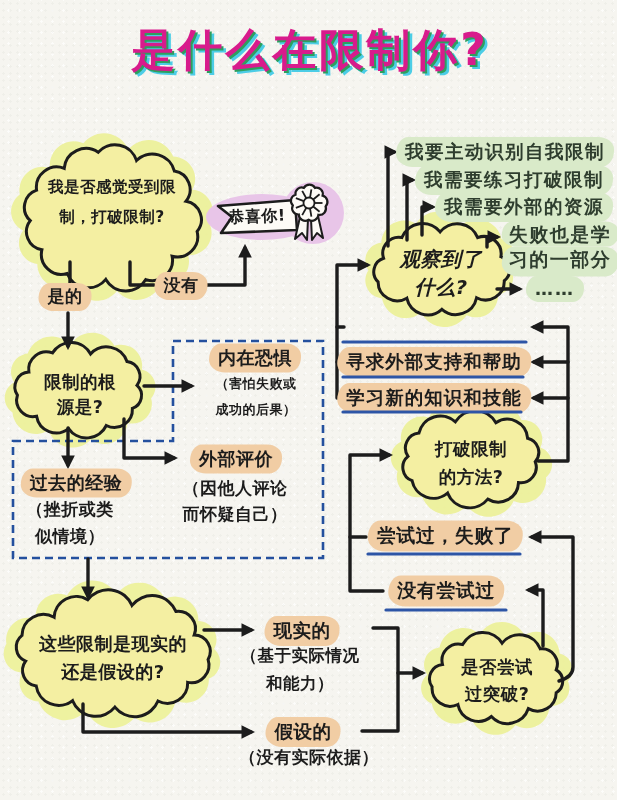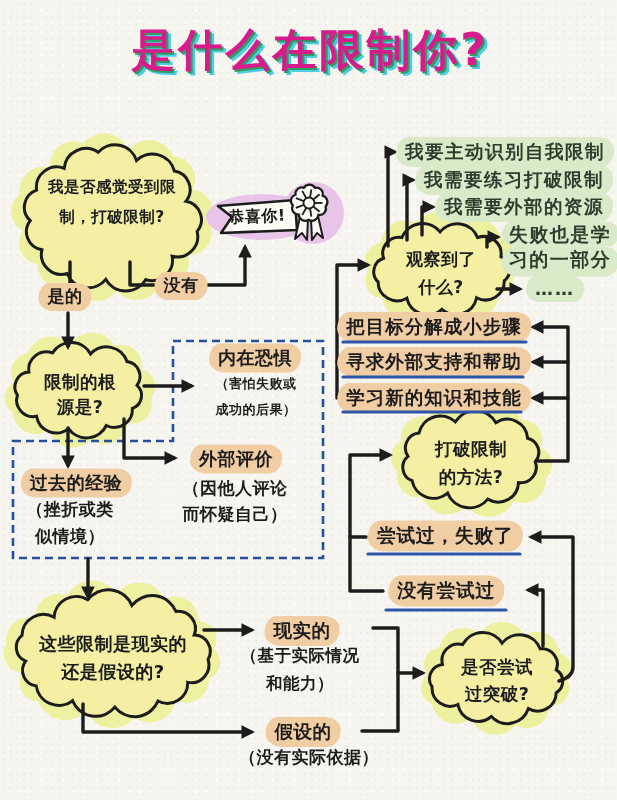--- a/index.html
+++ b/index.html
@@ -180,28 +180,26 @@
   <div class="txt" style="left:445px;top:536px;font-size:19px;">
     <span class="blob blob-o">尝试过，失败了</span></div>
   <div class="txt" style="left:446px;top:591px;font-size:19px;">
     <span class="blob blob-o">没有尝试过</span></div>
 
   <div class="txt cloudtxt" style="left:471px;top:463px;font-size:17.5px;line-height:28px;">
     <div>打破限制</div>
       <div>的方法?</div>
   </div>
 
-  <div class="txt" style="left:434px;top:327px;font-size:18.5px;letter-spacing:1px;">
-    <span class="blob blob-o">把目标分解成小步骤</span></div>
   <div class="txt" style="left:434px;top:362px;font-size:18.5px;letter-spacing:1px;">
     <span class="blob blob-o">寻求外部支持和帮助</span></div>
   <div class="txt" style="left:434px;top:398px;font-size:18.5px;letter-spacing:1px;">
     <span class="blob blob-o">学习新的知识和技能</span></div>
 
-  <div class="txt cloudtxt" style="left:441px;top:273px;font-size:17px;line-height:28px;">
+  <div class="txt cloudtxt" style="left:441px;top:273px;font-size:20px;line-height:28px;font-style:italic;">
     <div>观察到了</div>
       <div>什么?</div>
   </div>
 
   <div class="txt" style="left:505px;top:152px;font-size:18.5px;letter-spacing:1.5px;">
     <span class="blob blob-g">我要主动识别自我限制</span></div>
   <div class="txt" style="left:514px;top:180px;font-size:18.5px;letter-spacing:1.5px;text-align:center;">
     <span class="blob blob-g">我需要练习打破限制</span></div>
   <div class="txt" style="left:524px;top:207px;font-size:18.5px;letter-spacing:1.5px;">
     <span class="blob blob-g">我需要外部的资源</span></div>

